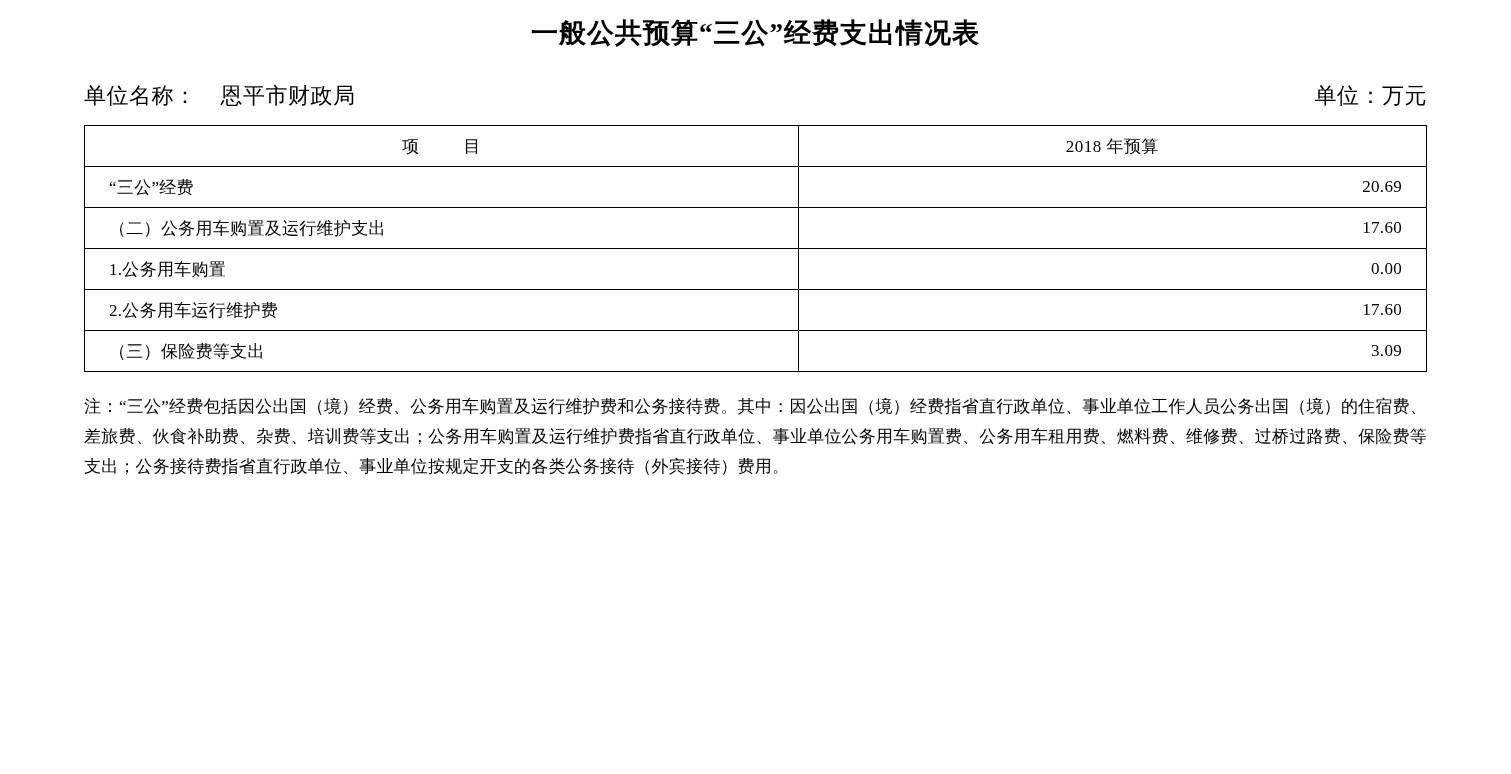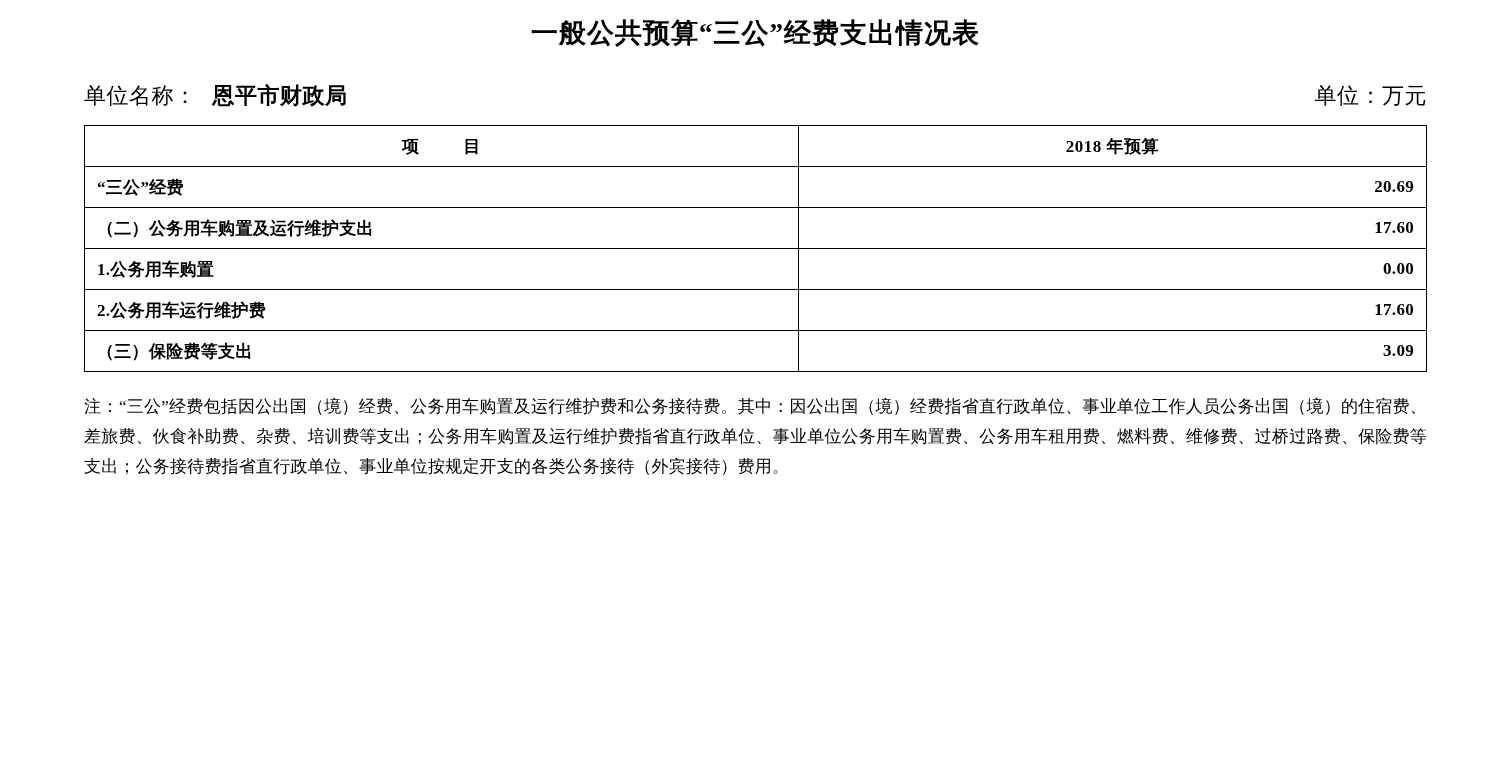--- a/index.html
+++ b/index.html
@@ -42,39 +42,39 @@
     font-size: 22px;
   }
   .meta-left {
     display: flex;
     align-items: baseline;
   }
   .meta-left .unit-label {
     letter-spacing: 0.5px;
   }
   .meta-left .unit-value {
-    font-weight: bold;
-    margin-left: 16px;
+    font-weight: normal;
+    margin-left: 24px;
     letter-spacing: 0.5px;
   }
   .meta-right {
     letter-spacing: 0.5px;
   }
   table.budget {
     width: 100%;
     border-collapse: collapse;
     margin-top: 14px;
     table-layout: fixed;
   }
   table.budget td, table.budget th {
     border: 1px solid #000000;
     height: 41px;
     font-size: 17px;
-    font-weight: bold;
-    padding: 0 12px;
+    font-weight: normal;
+    padding: 0 24px;
     box-sizing: border-box;
   }
   table.budget col.c1 { width: 53.2%; }
   table.budget col.c2 { width: 46.8%; }
   .hdr-item {
     text-align: center;
     letter-spacing: 0.5px;
   }
   .hdr-item .sp {
     display: inline-block;

